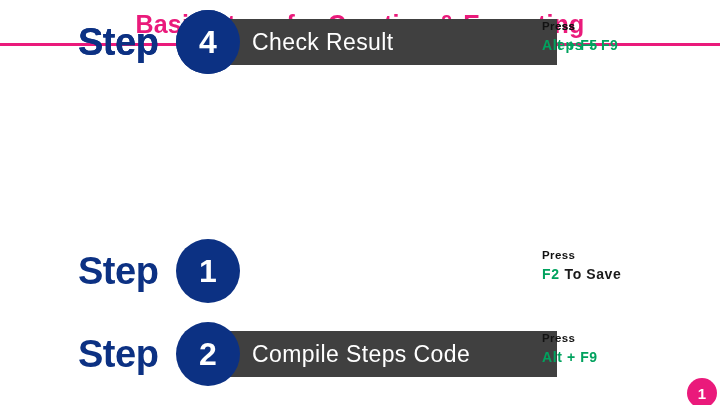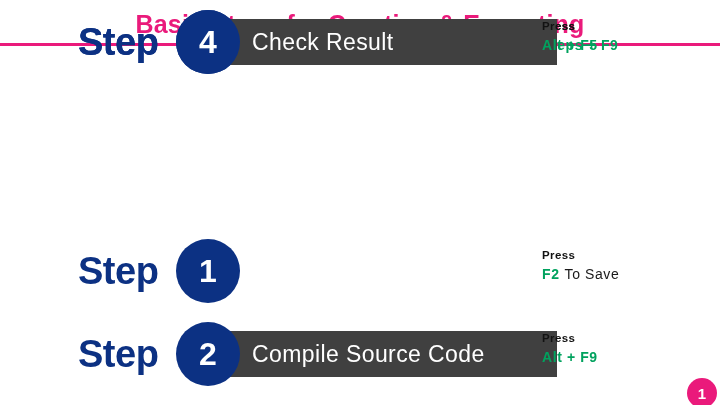--- a/index.html
+++ b/index.html
@@ -102,21 +102,21 @@
     color: #121212;
     letter-spacing: 0.4px;
   }
   .press-keys {
     margin-top: 5px;
     font-size: 14px;
     font-weight: bold;
     letter-spacing: 0.6px;
   }
   .keys { color: #00A25E; }
-  .keys-suffix { color: #1a1a1a; margin-left: 5px; font-weight: normal; }
+  .keys-suffix { color: #1a1a1a; margin-left: 5px; font-weight: bold; }
 
   
   .page-badge {
     position: absolute;
     left: 687px;
     top: 378px;
     width: 30px;
     height: 30px;
     border-radius: 50%;
     background: #EA1A7B;
@@ -145,21 +145,21 @@
       <div class="press-label">Press</div>
       <div class="press-keys">
         <span class="keys">F2</span><span class="keys-suffix">To Save</span>
       </div>
     </div>
   </div>
 
   <div class="step-row">
     <div class="step-label">Step</div>
     <div class="step-bar">
-      <span>Compile Source Code</span>
+      <span>Compile Steps Code</span>
     </div>
     <div class="step-circle">
       <span>2</span>
     </div>
     <div class="press-block">
       <div class="press-label">Press</div>
       <div class="press-keys">
         <span class="keys">Alt + F9</span><span class="keys-suffix"></span>
       </div>
     </div>

